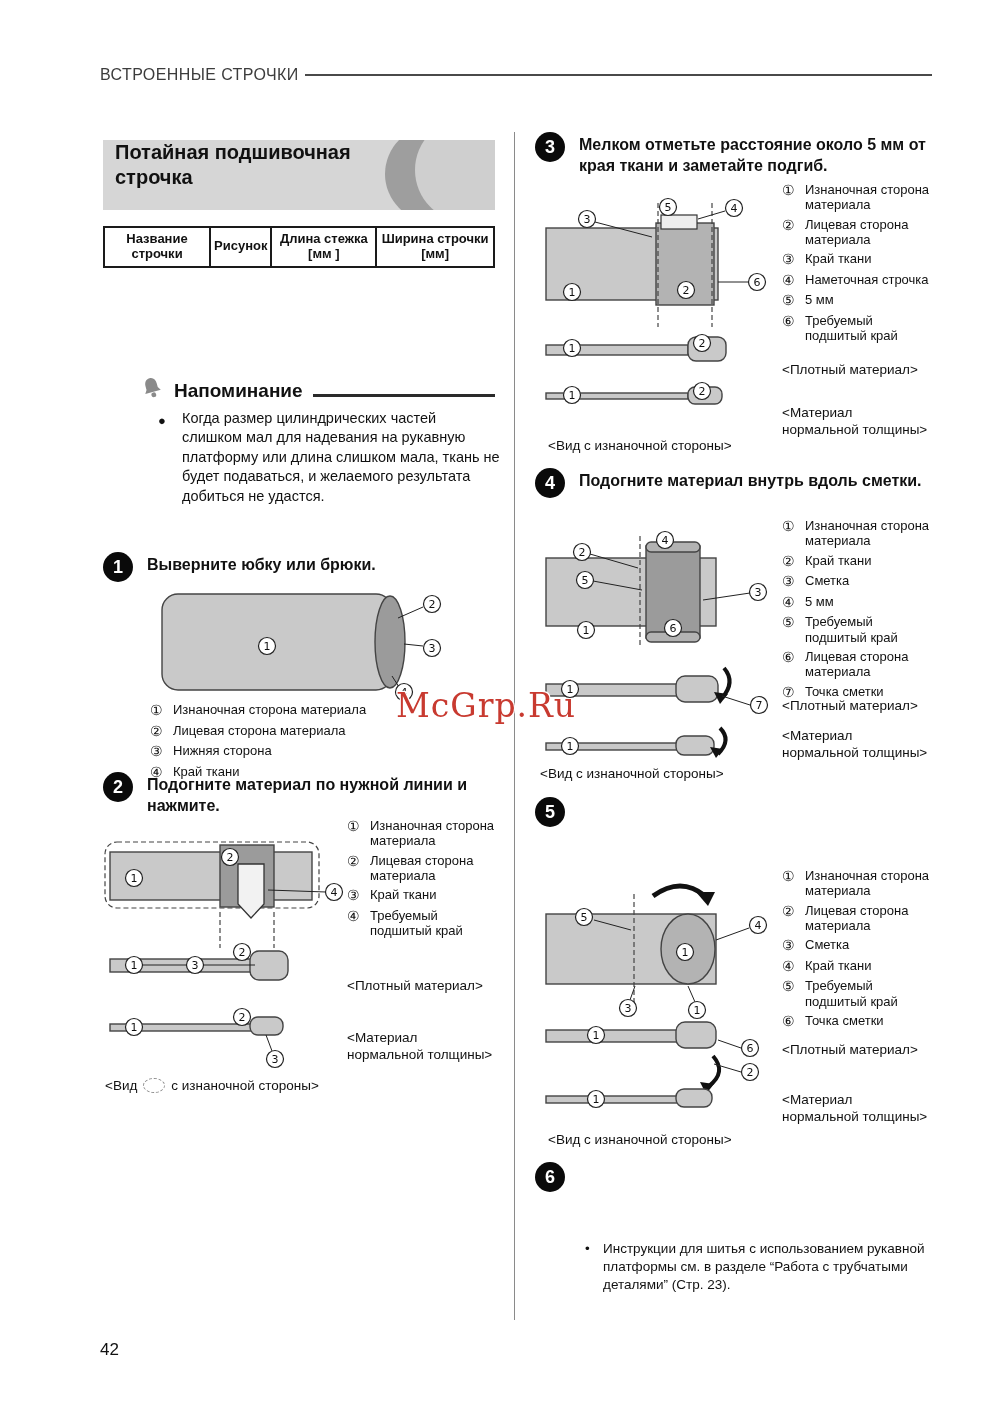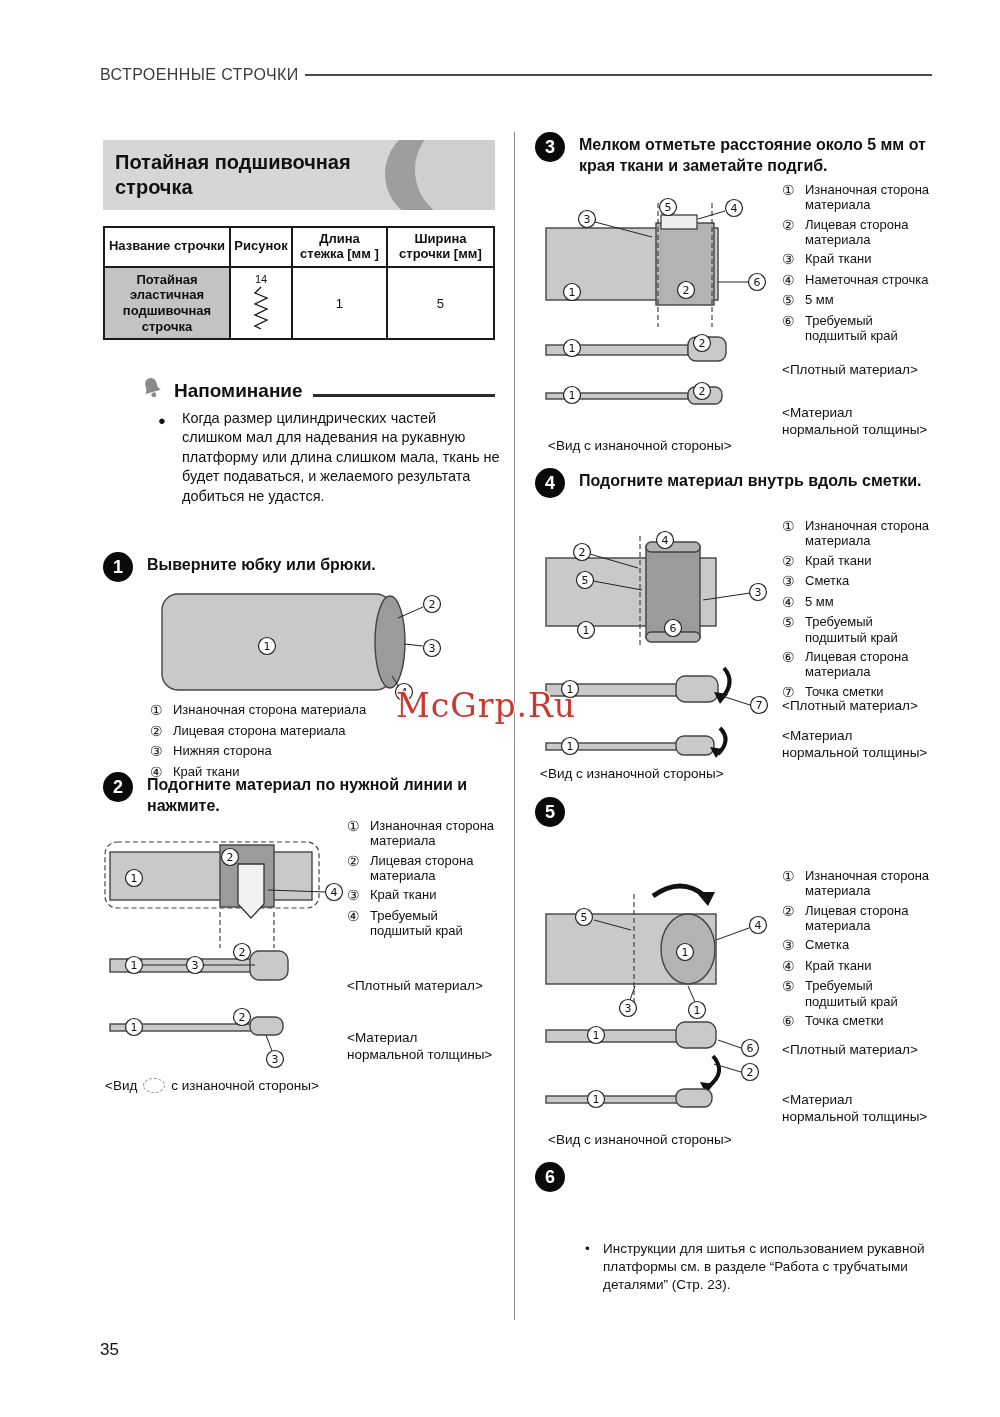--- a/index.html
+++ b/index.html
@@ -12,21 +12,21 @@
 
   
   .runhead { left:100px; top:66px; width:832px; display:flex; align-items:center; gap:6px; }
   .runhead .t { font-size:16px; color:#3c3c3c; letter-spacing:.4px; white-space:nowrap; }
   .runhead .line { flex:1; height:2px; background:#4a4a4a; }
 
   .vdivider { left:514px; top:132px; width:1px; height:1188px; background:#8a8a8a; }
 
   
   .titlebox { left:103px; top:140px; width:392px; height:70px; background:#d6d6d6;
-    display:flex; align-items:center; padding-left:12px; font-size:20px; font-weight:bold;
+    display:flex; align-items:flex-start; padding-left:12px; font-size:20px; font-weight:bold;
     line-height:1.25; overflow:hidden; }
   .titlebox .inner { position:relative; z-index:2; width:300px; }
   .crescent1 { position:absolute; right:14px; top:-14px; width:96px; height:96px; border-radius:50%; background:#9e9e9e; }
   .crescent2 { position:absolute; right:-24px; top:-22px; width:104px; height:104px; border-radius:50%; background:#cfcfcf; }
 
   
   table.stitch { left:103px; top:226px; width:392px; border-collapse:collapse; font-size:13px; position:absolute; }
   table.stitch th, table.stitch td { border:2px solid #1a1a1a; text-align:center; vertical-align:middle; padding:4px 3px; }
   table.stitch th { font-weight:bold; background:#fff; line-height:1.15; }
   td.namecell { background:#c3c3c3; font-weight:bold; width:126px; line-height:1.2; }
@@ -94,31 +94,20 @@
 </div>
 
 <table class="stitch">
   <tbody>
       <tr>
     <th>Название строчки</th>
     <th>Рисунок</th>
     <th>Длина стежка [мм ]</th>
     <th>Ширина строчки [мм]</th>
   </tr>
-  <tr>
-    <td class="namecell">Потайная эластичная подшивочная строчка</td>
-    <td class="iconcell">
-      <span class="stitchnum">14</span>
-      <svg width="18" height="46" viewBox="0 0 18 46">
-        <polyline points="9,2 3,8 15,13 3,19 15,24 3,30 15,35 3,41 9,44" fill="none" stroke="#111" stroke-width="1.3"></polyline>
-      </svg>
-    </td>
-    <td>1</td>
-    <td>5</td>
-  </tr>
 </tbody>
   </table>
 
 <div class="abs rem-head">
   <svg width="24" height="26" viewBox="0 0 24 26">
     <g transform="rotate(-15 12 12)">
       <path d="M12 2 C8.2 2 6.2 5 6.2 8.8 L6.2 12.5 L4 16 L20 16 L17.8 12.5 L17.8 8.8 C17.8 5 15.8 2 12 2 Z" fill="#8a8a8a"></path>
       <circle cx="12" cy="19" r="2.4" fill="#8a8a8a"></circle>
     </g>
   </svg>
@@ -551,13 +540,13 @@
 <div class="abs step" style="left:535px; top:1162px; width:420px;">
   <div class="snum">6</div>
 </div>
 
 <div class="abs bullet-row" style="left:585px; top:1240px; width:352px;">
   <span class="b">•</span>
   <span>Инструкции для шитья с использованием рукавной платформы см. в разделе “Работа с трубчатыми деталями” (Стр. 23).</span>
 </div>
 
 <div class="abs watermark">McGrp.Ru</div>
-<div class="abs pagenum">35</div>
+<div class="abs pagenum">42</div>
 
 </body></html>

